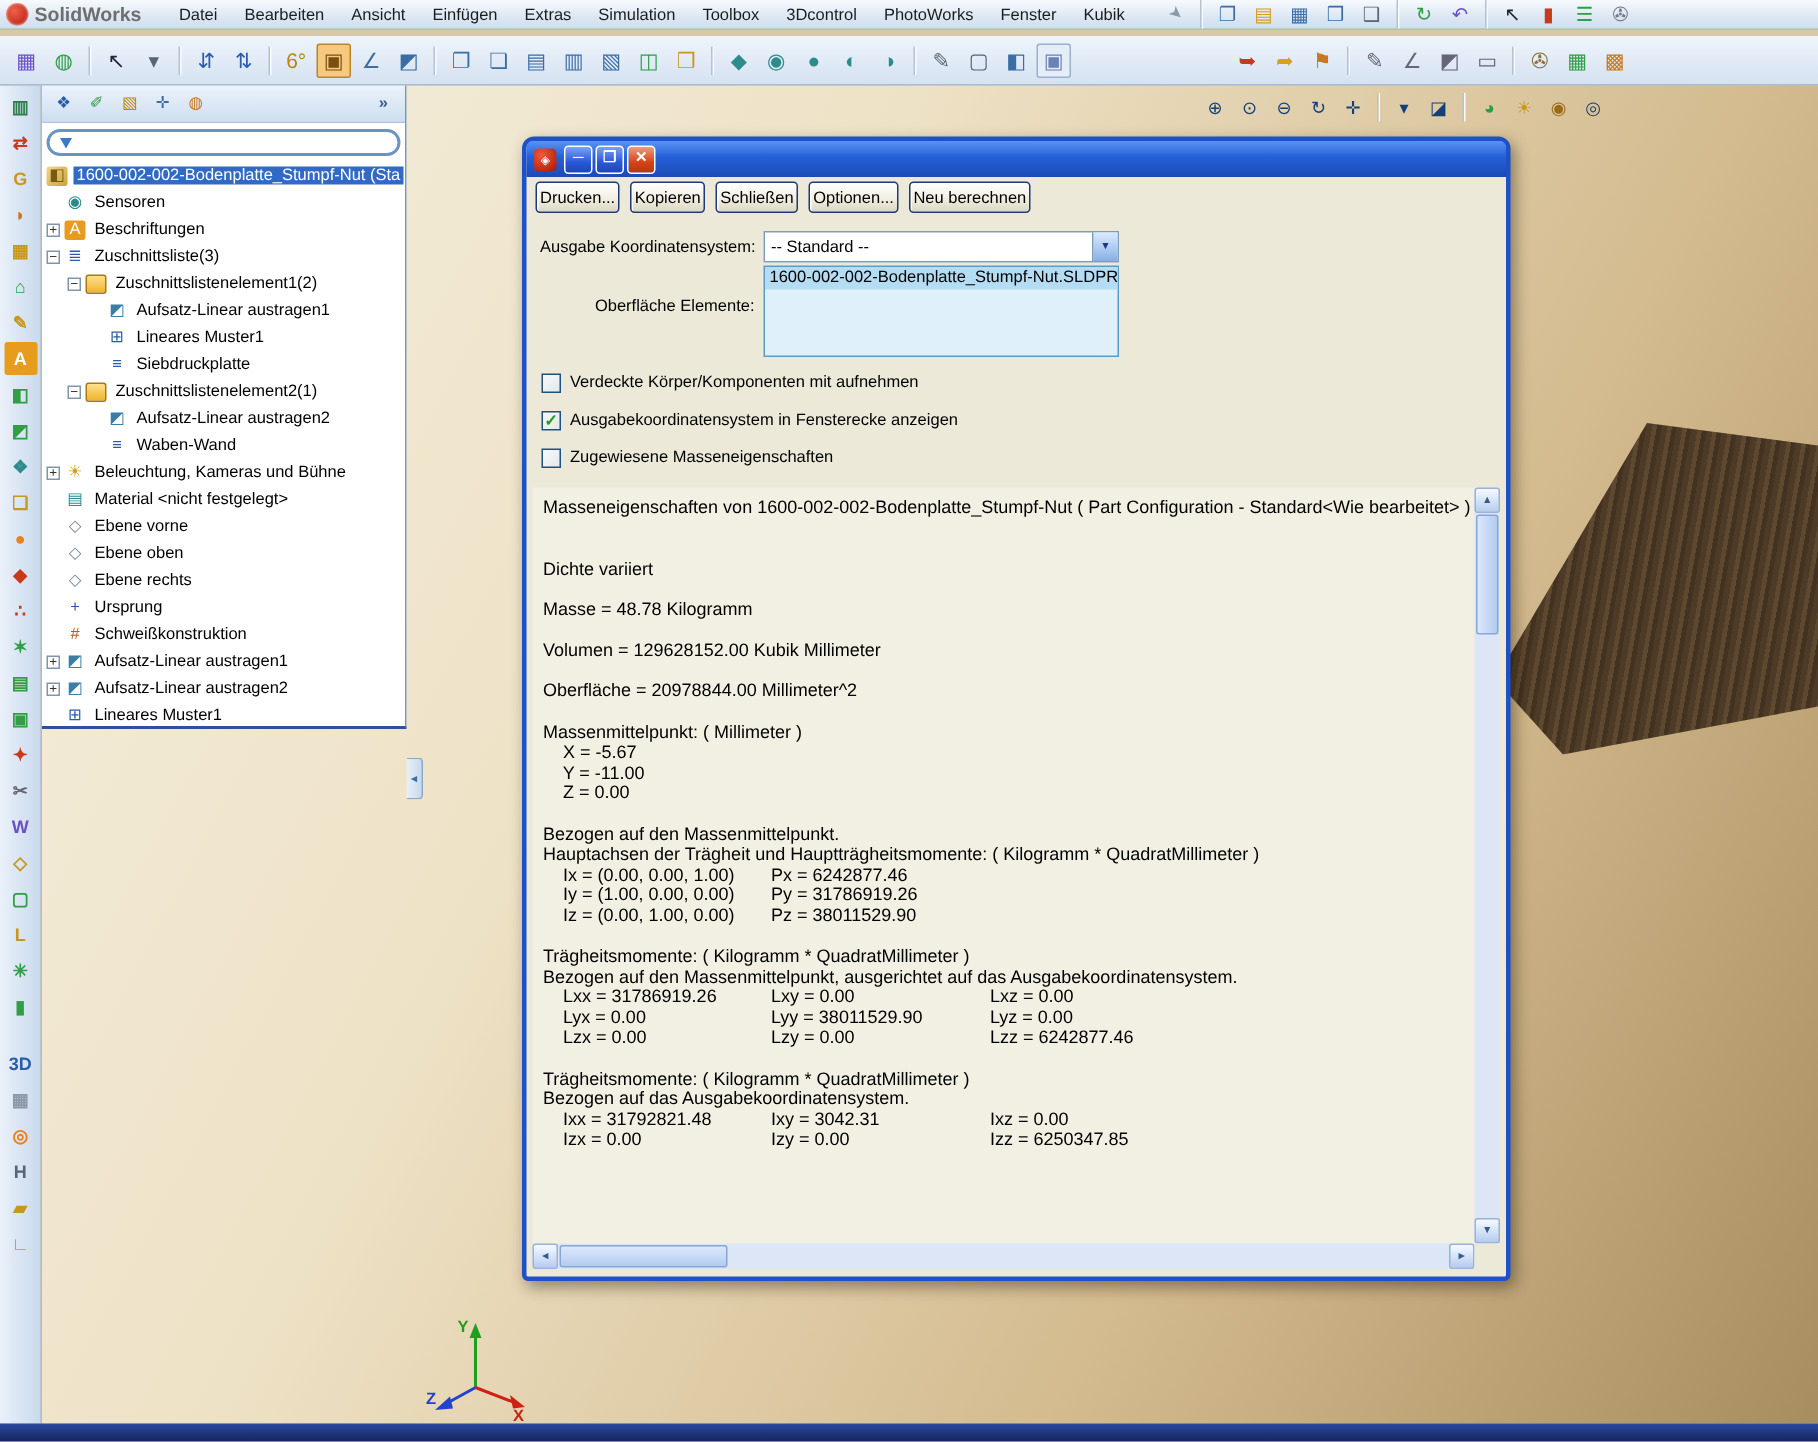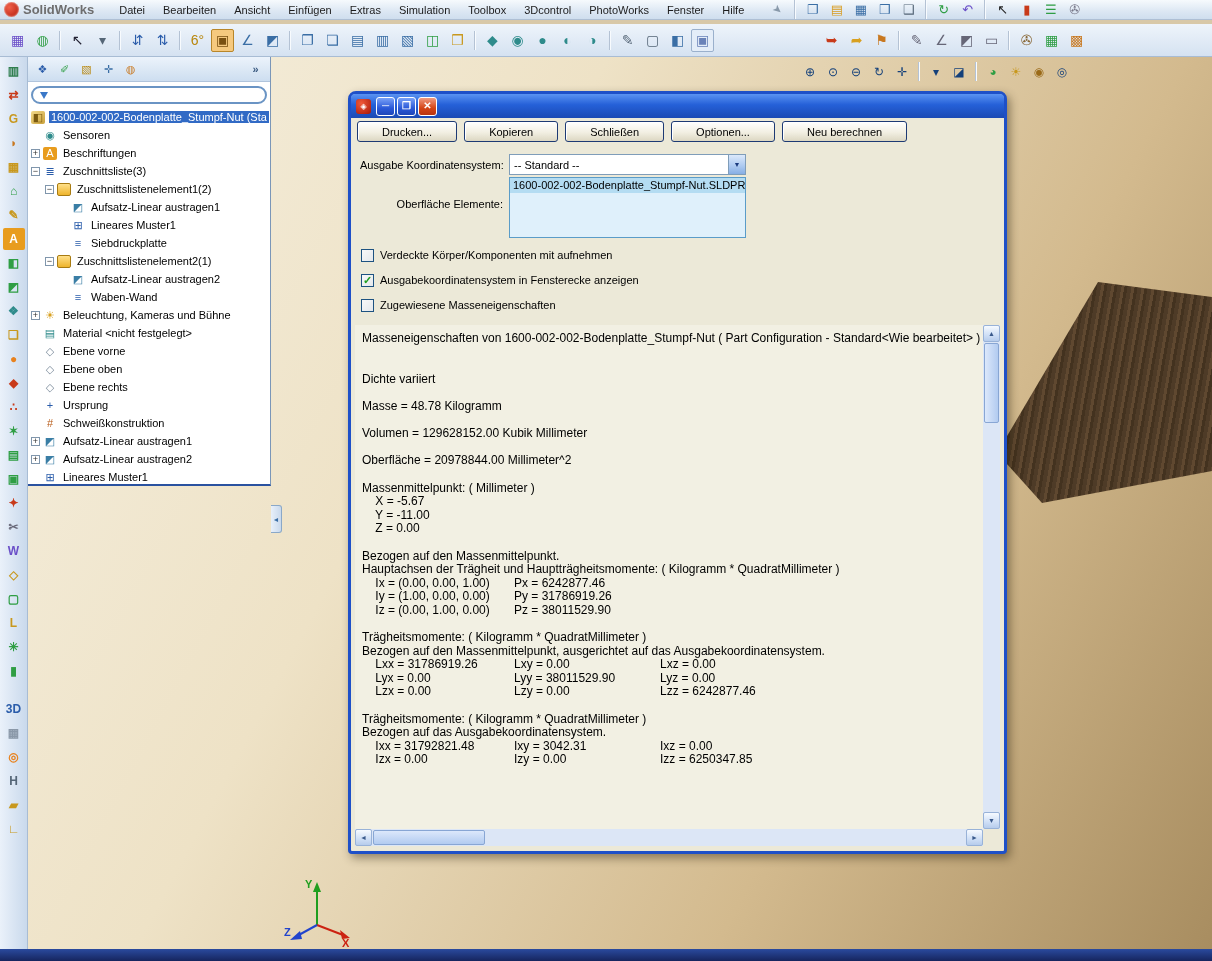--- a/index.html
+++ b/index.html
@@ -61,21 +61,21 @@
 
 .dialog{position:absolute;left:348px;top:91px;width:659px;height:763px;z-index:20;border:3px solid #1e50c8;border-radius:8px 8px 4px 4px;background:#ece9d8;box-shadow:3px 4px 10px rgba(40,30,10,.45)}
 .dlg-title{height:24px;display:flex;align-items:center;gap:5px;padding:0 3px 0 5px;border-radius:4px 4px 0 0;background:linear-gradient(180deg,#5a93f2 0%,#2560d8 45%,#1b4ab4 100%);color:#fff}
 .dlg-icon{width:15px;height:15px;border-radius:3px;background:radial-gradient(circle at 35% 30%,#f05a3a,#a81606);display:flex;align-items:center;justify-content:center;font-size:8px;color:#fff;flex:none}
 .dlg-title-text{font-size:12px;font-weight:bold;text-shadow:1px 1px 1px #123a8a;flex:1}
 .wbtns{display:flex;gap:2px}
 .wbtns .icon.wb{width:19px;height:19px;border:1px solid #fff;border-radius:3px;background:linear-gradient(180deg,#7aa2f8,#2a58d8 60%,#1e46b8);font-size:10px;font-weight:bold}
 .wbtns .icon.wbc{background:linear-gradient(180deg,#f09a80,#d44416 60%,#b83410)}
 .dlg-body{position:relative;width:100%;height:calc(100% - 24px);font-size:11px}
 .dlg-btnrow{position:absolute;left:6px;top:3px;display:flex;gap:7px}
-.btn{height:21px;padding:0 24px;font-size:11px;font-family:inherit;border:1px solid #1d3a74;border-radius:3px;background:linear-gradient(180deg,#ffffff,#f2efe2 55%,#dcd7c2);box-shadow:inset 1px 1px 0 #fff;cursor:default}
+.btn{height:21px;padding:0 2px;font-size:11px;font-family:inherit;border:1px solid #1d3a74;border-radius:3px;background:linear-gradient(180deg,#ffffff,#f2efe2 55%,#dcd7c2);box-shadow:inset 1px 1px 0 #fff;cursor:default}
 .lbl{position:absolute;color:#000}
 .lbl-coord{left:9px;top:41px}
 .lbl-sel{left:8px;top:80px;width:144px;text-align:right}
 .combo{position:absolute;left:158px;top:36px;width:237px;height:21px;background:#fff;border:1px solid #7f9db9;display:flex;align-items:center}
 .combo-text{flex:1;padding:0 4px;overflow:hidden;white-space:nowrap}
 .combo-btn{width:17px;height:100%;display:flex;align-items:center;justify-content:center;font-size:7px;color:#1a3a7e;background:linear-gradient(180deg,#dce9fb,#aac8f0 60%,#86aee4);border-left:1px solid #7f9db9}
 .listbox{position:absolute;left:158px;top:59px;width:237px;height:61px;background:#dff0fb;border:1px solid #5a9cc8}
 .listbox-item{height:15px;line-height:15px;padding:0 3px;background:#b4dcf2;white-space:nowrap;overflow:hidden}
 .chks{position:absolute;left:10px;top:129px}
 .chk-row{display:flex;align-items:center;gap:6px;height:16px;margin-bottom:9px}
@@ -144,21 +144,21 @@
         <span class="menu-item">Datei</span>
         <span class="menu-item">Bearbeiten</span>
         <span class="menu-item">Ansicht</span>
         <span class="menu-item">Einfügen</span>
         <span class="menu-item">Extras</span>
         <span class="menu-item">Simulation</span>
         <span class="menu-item">Toolbox</span>
         <span class="menu-item">3Dcontrol</span>
         <span class="menu-item">PhotoWorks</span>
         <span class="menu-item">Fenster</span>
-        <span class="menu-item">Hilfe</span>
+        <span class="menu-item">Kubik</span>
       </div>
     <div class="mb-icons">
         <span class="icon pin" style="color: rgb(136, 153, 170);">➤</span>
         <span class="sep"></span>
         <span class="icon" style="color: rgb(58, 110, 165);">❐</span>
         <span class="icon" style="color: rgb(216, 156, 32);">▤</span>
         <span class="icon" style="color: rgb(58, 110, 165);">▦</span>
         <span class="icon" style="color: rgb(58, 110, 165);">❒</span>
         <span class="icon" style="color: rgb(85, 102, 119);">❑</span>
         <span class="sep"></span>

